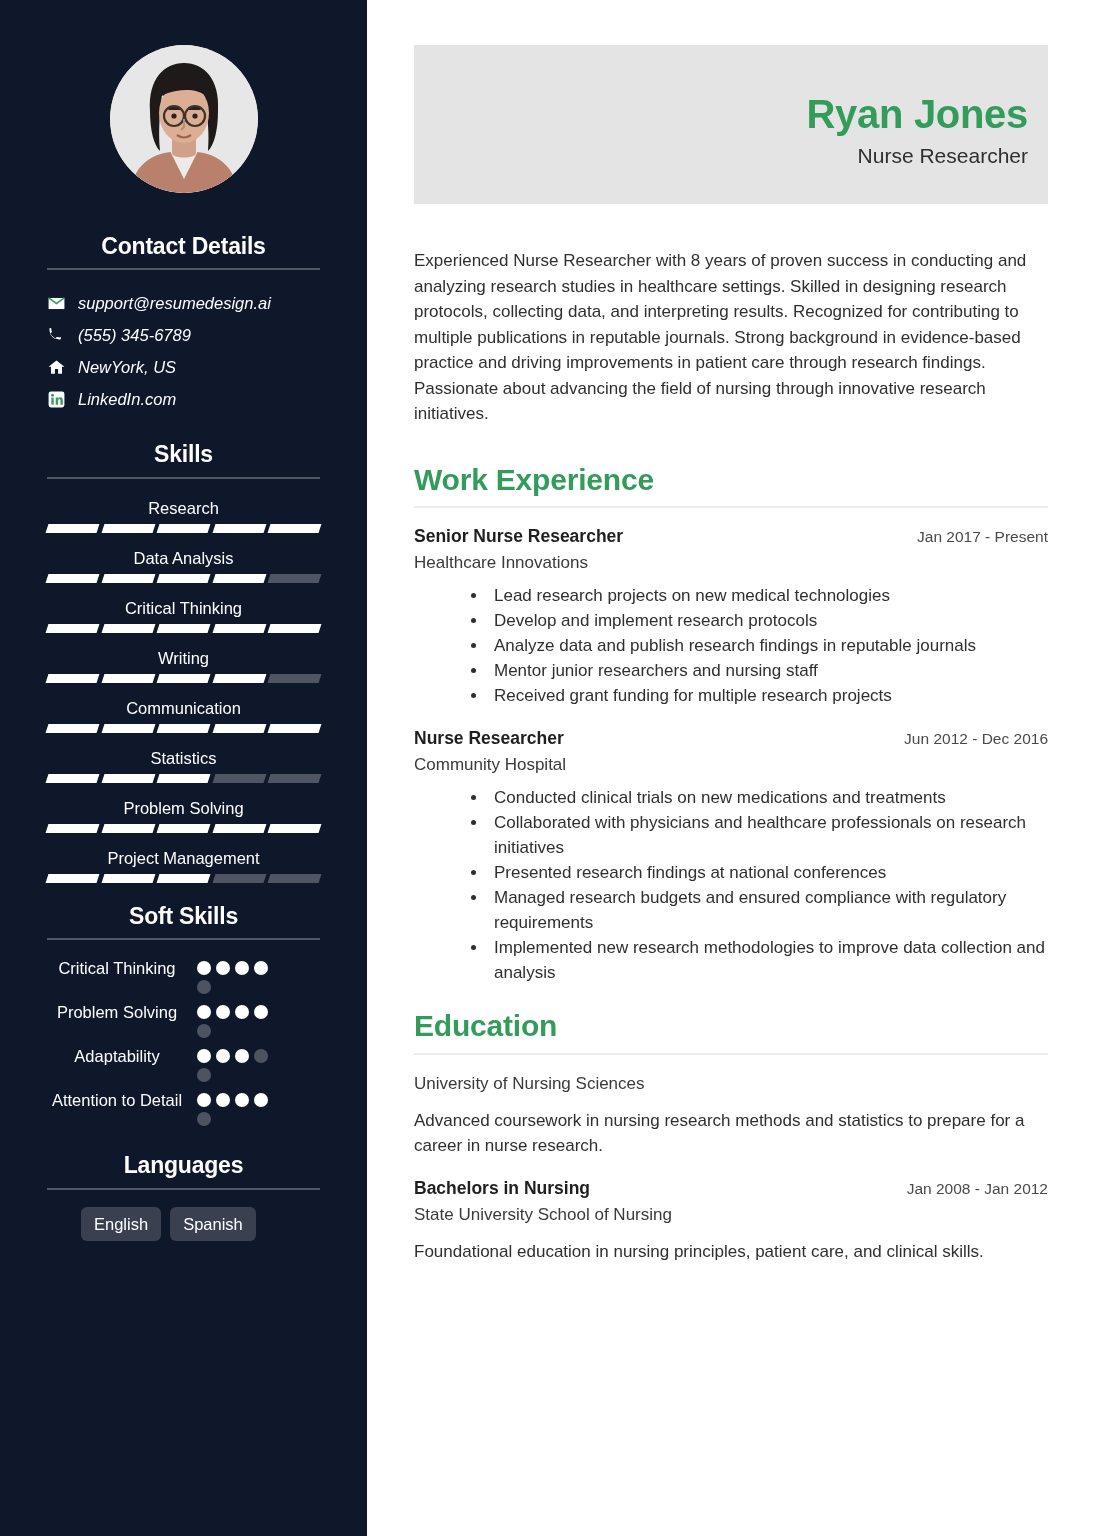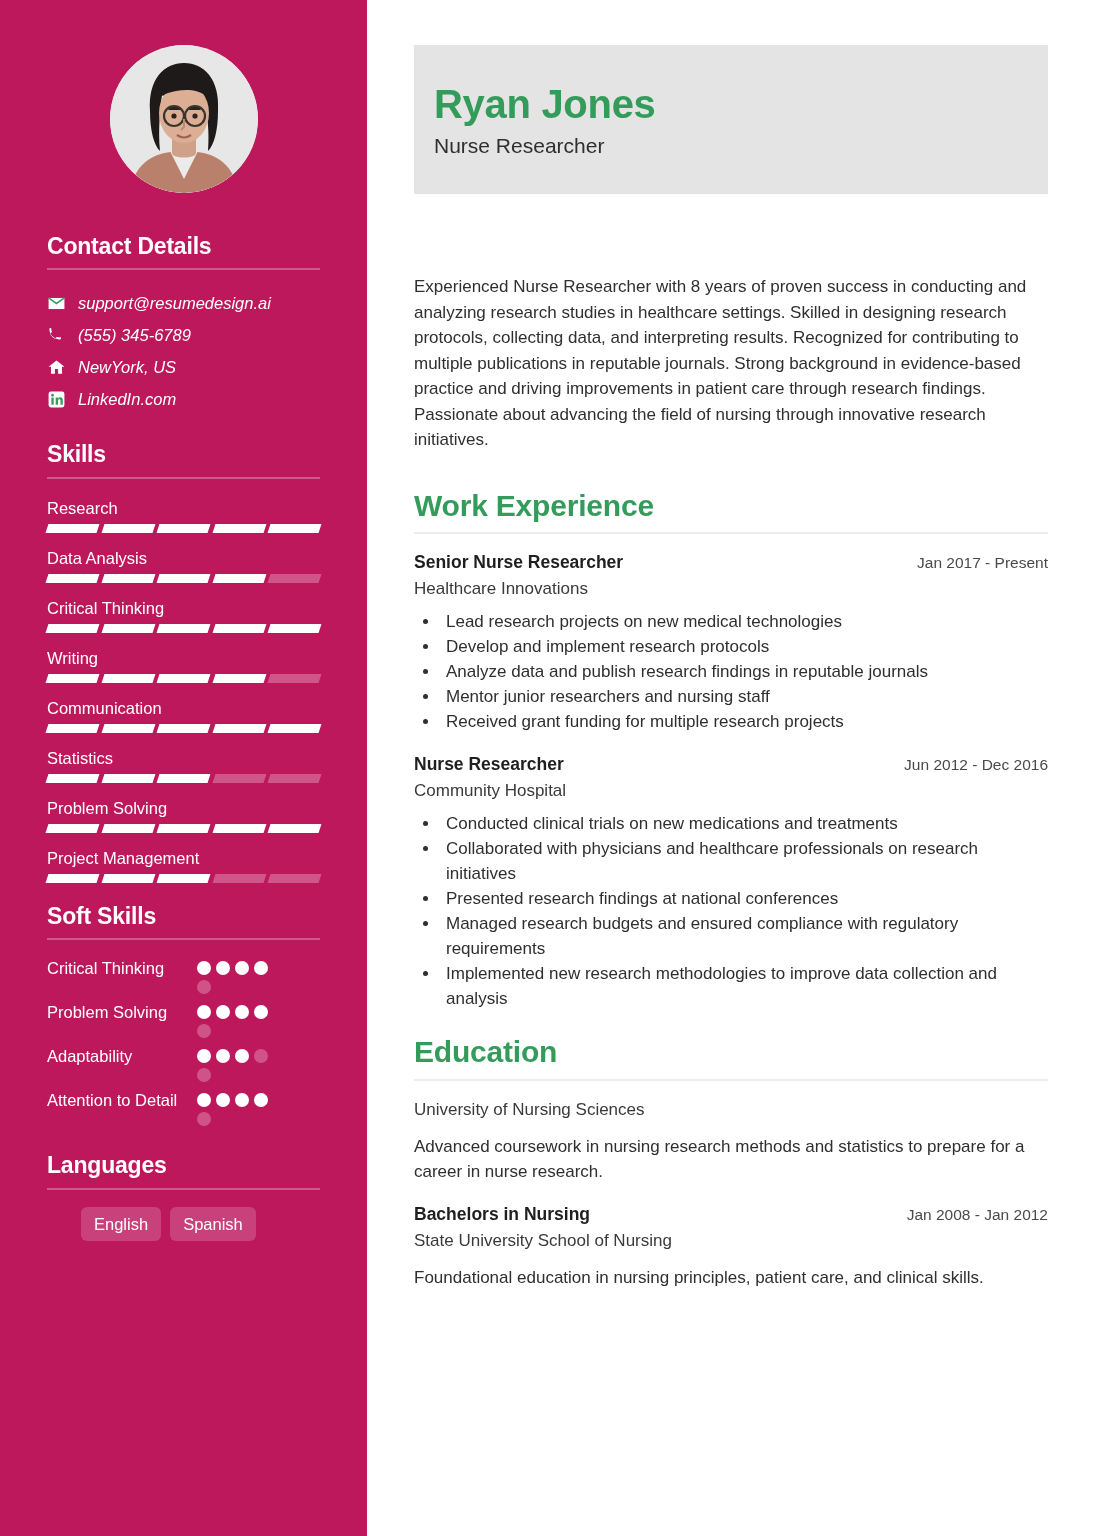--- a/index.html
+++ b/index.html
@@ -9,24 +9,25 @@
     font-family:"Liberation Sans", sans-serif;
     color:#2b2b2b;
     position:relative;
     overflow:hidden;
   }
   .page { display:flex; width:1095px; height:1536px; }
 
   
   .sidebar {
     width:367px;
-    background:#be185d;
+    background:#0f172a;
     color:#ffffff;
     padding:45px 47px 0 47px;
     flex:0 0 367px;
+    text-align:center;
   }
   .avatar-wrap { display:flex; justify-content:center; margin-bottom:40px; }
   .avatar {
     width:148px; height:148px; border-radius:50%;
     background:#e6e6e6; overflow:hidden; position:relative;
     display:block;
   }
   .avatar svg { display:block; width:148px; height:148px; }
 
   .side-section { margin-bottom:6px; }
@@ -71,43 +72,43 @@
     background:rgba(255,255,255,0.18);
     border-radius:6px;
     padding:6px 13px;
     font-size:16.5px; line-height:22px; color:#ffffff;
   }
 
   
   .main { flex:1 1 auto; padding:45px 47px 0 47px; background:#ffffff; }
   .namecard {
     background:#e4e4e4;
-    padding:38px 20px 36px 20px;
-    text-align:left;
-    margin-bottom:80px;
+    padding:48px 20px 36px 20px;
+    text-align:right;
+    margin-bottom:44px;
   }
   .name { font-size:40px; font-weight:bold; color:#349c5b; line-height:1.05; letter-spacing:-0.3px; }
   .job-title { font-size:21px; color:#2f2f2f; margin-top:8px; line-height:1.2; }
 
   .summary { font-size:17px; line-height:25.5px; color:#2f2f2f; margin-bottom:36px; }
 
   .sec-h {
     font-size:30px; font-weight:bold; color:#349c5b;
     line-height:1.15; margin-bottom:9px; letter-spacing:-0.2px;
   }
   .sec-rule { height:2px; background:#ececec; margin-bottom:16px; }
   .section { margin-bottom:24px; }
 
   .entry { margin-bottom:18px; }
   .entry-top { display:flex; align-items:baseline; justify-content:space-between; gap:18px; }
   .entry-role { font-size:17.5px; font-weight:bold; color:#1f1f1f; line-height:24px; }
   .entry-date { font-size:15.5px; color:#4a4a4a; line-height:24px; white-space:nowrap; }
   .entry-org { font-size:17px; color:#3a3a3a; line-height:25px; margin-top:1px; }
   .entry-bullets { margin:8px 0 0 26px; }
-  .entry-bullets li { font-size:17px; line-height:25px; color:#2f2f2f; padding-left:6px; margin-bottom:0px; }
+  .entry-bullets li { font-size:17px; line-height:25px; color:#2f2f2f; padding-left:6px; margin-bottom:0px;margin-left:48px; }
   .entry-desc { font-size:17px; line-height:25px; color:#2f2f2f; margin-top:12px; }
 </style>
 </head>
 <body>
 
 <div class="page">
 
   <aside class="sidebar">
 
     <div class="avatar-wrap">

